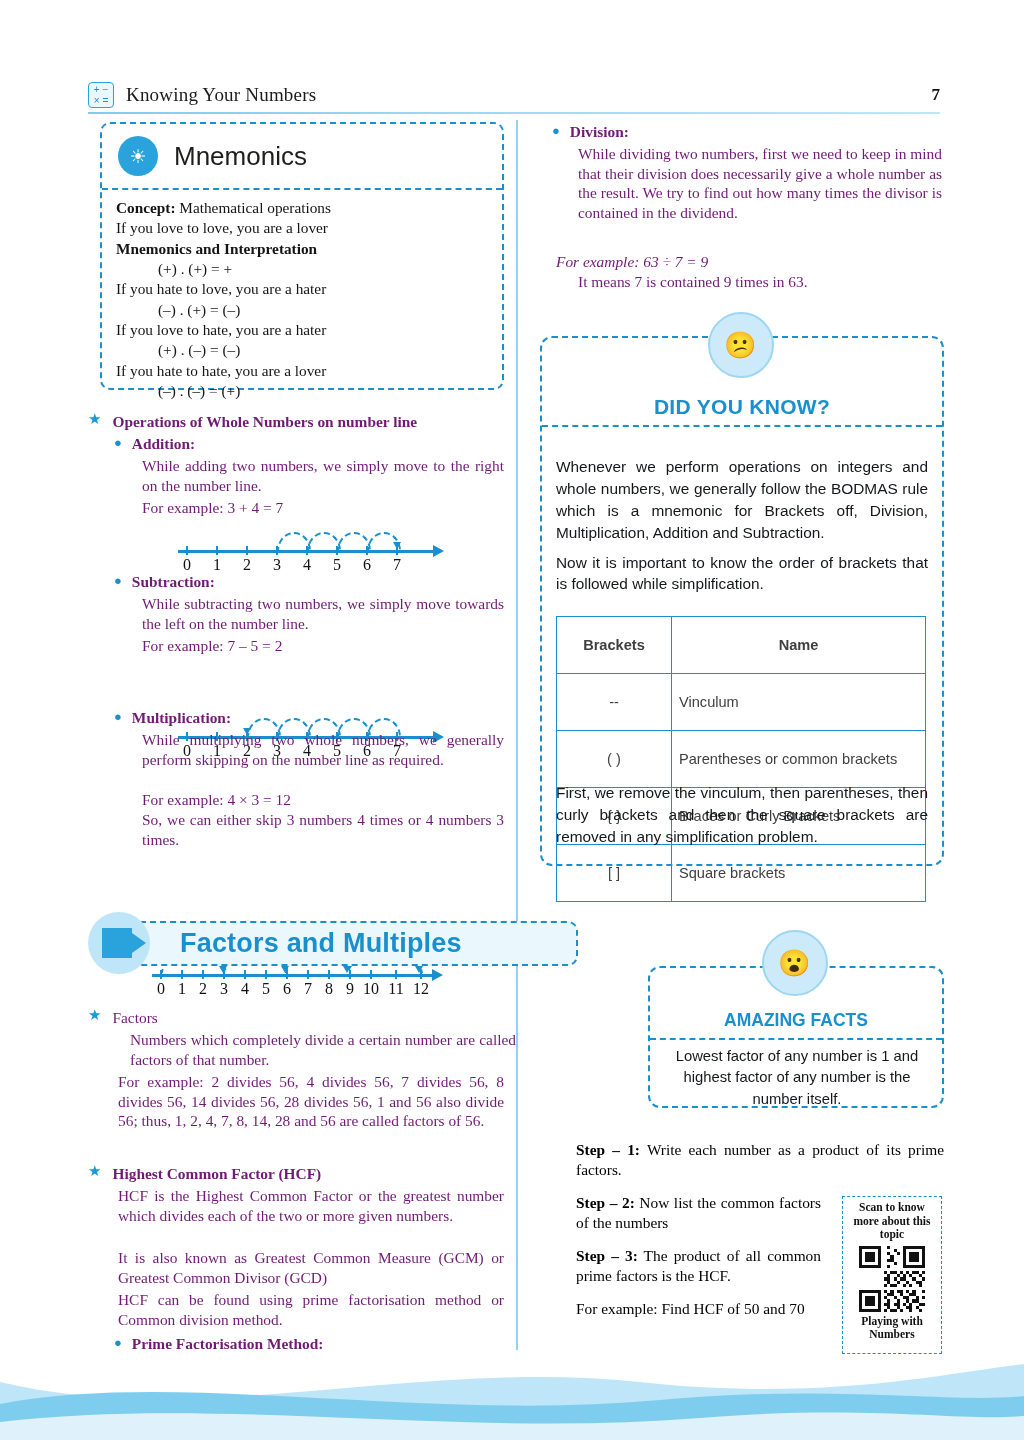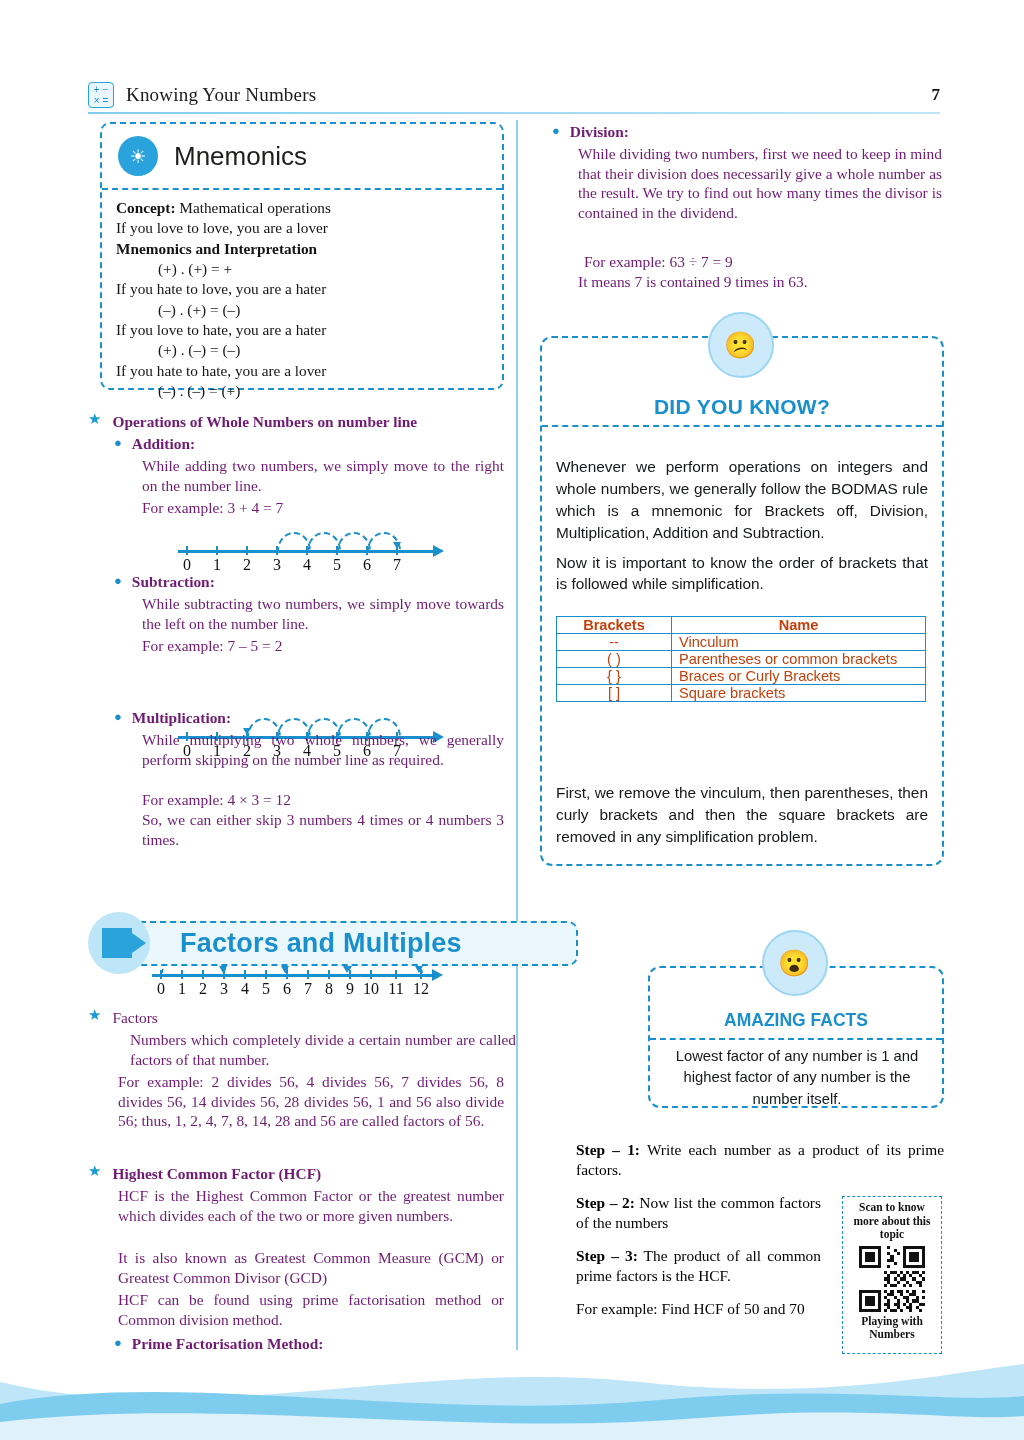--- a/index.html
+++ b/index.html
@@ -170,21 +170,21 @@
     color: #15181a; line-height: 1.42; text-align: justify; margin-top: 24px;
   }
   .dyk-text p { margin: 0 0 8px 0; }
 
   
   .bk-table {
     position: absolute; left: 556px; top: 616px; width: 370px;
     border-collapse: collapse; font-family: "Liberation Sans", sans-serif; font-size: 14.6px;
   }
   .bk-table th, .bk-table td {
-    border: 1.5px solid #1a8fcd; padding: 0 7px; color: #c2410c;
+    border: 1.5px solid #1a8fcd; padding: 20px 7px; color: #404040;
   }
   .bk-table th { font-weight: bold; text-align: center; }
   .bk-table td.sym { text-align: center; width: 100px; }
 
   .dyk-foot {
     position: absolute; left: 556px; top: 782px; width: 372px;
     font-family: "Liberation Sans", sans-serif; font-size: 15.4px;
     color: #15181a; line-height: 1.42; text-align: justify;
   }
 
@@ -403,21 +403,21 @@
   <div class="lc row" style="top:1334px;">
     <span class="bullet-dot" style="margin-left:26px;">●</span>
     <span class="txt b" style="margin-left:10px;">Prime Factorisation Method:</span>
   </div>
 
   <div class="rc row" style="top:122px; left:552px;">
     <span class="bullet-dot">●</span>
     <span class="txt b" style="margin-left:10px;">Division:</span>
   </div>
   <div class="rc txt just" style="top:144px; left:578px; width:364px;">While dividing two numbers, first we need to keep in mind that their division does necessarily give a whole number as the result. We try to find out how many times the divisor is contained in the dividend.</div>
-  <div class="rc txt" style="top:252px; left:584px; width:364px;">For example: 63 ÷ 7 = 9</div>
+  <div class="rc txt" style="top:252px; left:556px; width:364px;font-style:italic;">For example: 63 ÷ 7 = 9</div>
   <div class="rc txt" style="top:272px; left:578px; width:364px;">It means 7 is contained 9 times in 63.</div>
 
   <div class="dyk-box"></div>
   <div class="emoji-head" style="left:708px; top:312px;">
     <div class="emoji-face">😕</div>
   </div>
   <div class="dyk-title">DID YOU KNOW?</div>
   <div class="dyk-rule"></div>
   <div class="dyk-text">
     <p>Whenever we perform operations on integers and whole numbers, we generally follow the BODMAS rule which is a mnemonic for Brackets off, Division, Multiplication, Addition and Subtraction.</p>

